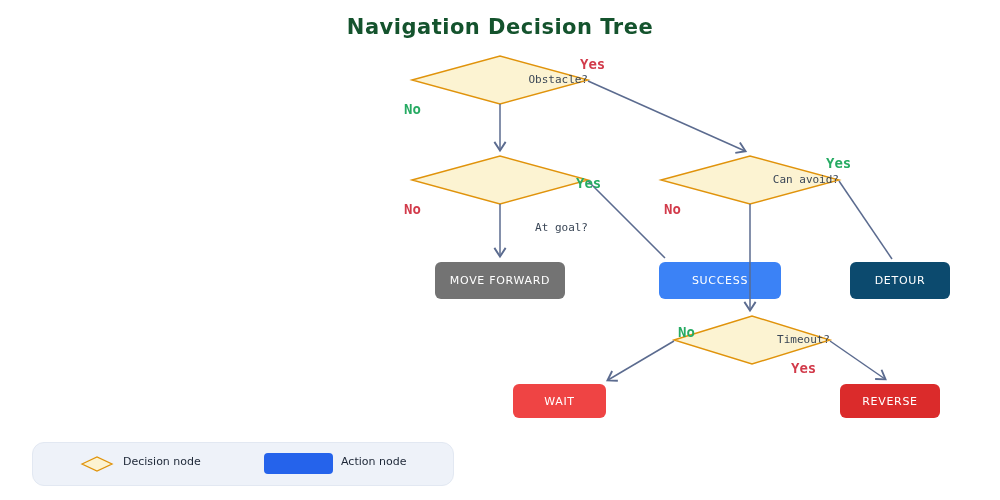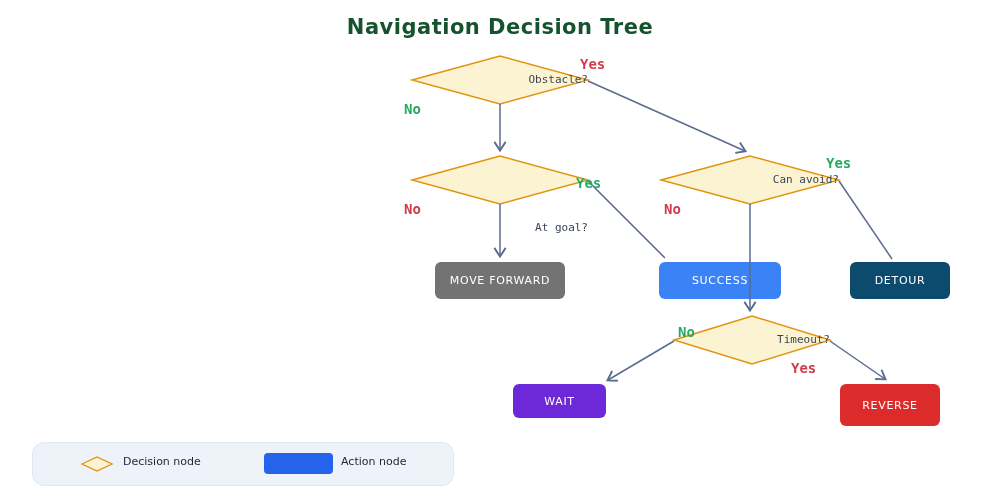--- a/index.html
+++ b/index.html
@@ -51,24 +51,24 @@
 
   <div class="node-action" style="left:435px;top:262px;width:130px;height:37px;background:#737373;">
     <span>MOVE FORWARD</span>
   </div>
   <div class="node-action" style="left:659px;top:262px;width:122px;height:37px;background:#3b82f6;">
     <span>SUCCESS</span>
   </div>
   <div class="node-action" style="left:850px;top:262px;width:100px;height:37px;background:#0c4a6e;">
     <span>DETOUR</span>
   </div>
-  <div class="node-action" style="left:513px;top:384px;width:93px;height:34px;background:#6d28d9;">
+  <div class="node-action" style="left:513px;top:384px;width:93px;height:34px;background:#ef4444;">
     <span>WAIT</span>
   </div>
-  <div class="node-action" style="left:840px;top:384px;width:100px;height:42px;background:#db2b2b;">
+  <div class="node-action" style="left:840px;top:384px;width:100px;height:34px;background:#db2b2b;">
     <span>REVERSE</span>
   </div>
 
   <svg class="edge-svg" width="1000" height="500" viewBox="0 0 1000 500">
     <defs>
       <marker id="arrowV" viewBox="-9 -6 11 12" refX="-0.5" refY="0" markerWidth="10" markerHeight="10" orient="auto">
         <path d="M-7,-4.5 L0,0 L-7,4.5" fill="none" stroke="#5b6b8f" stroke-width="1.5"></path>
       </marker>
     </defs>
 

